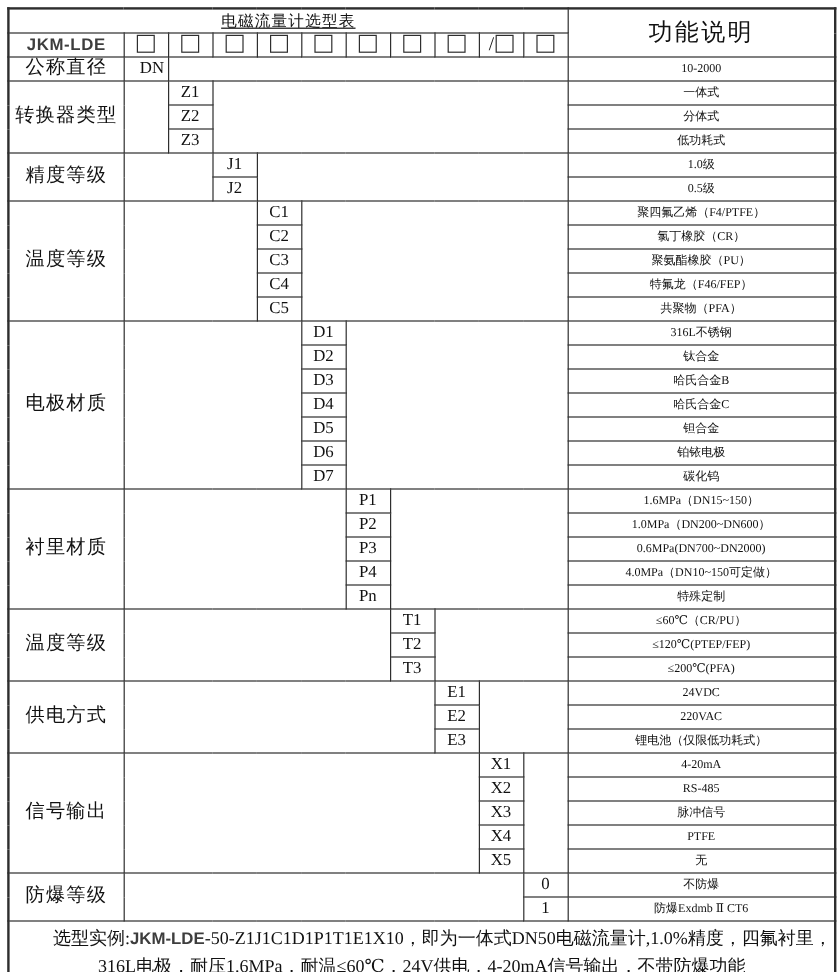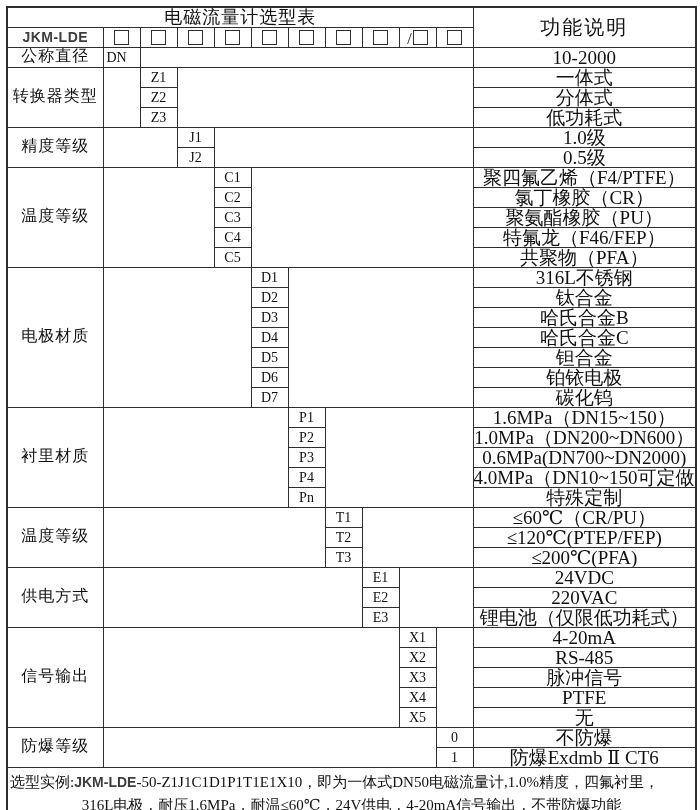--- a/index.html
+++ b/index.html
@@ -11,43 +11,43 @@
     position:absolute;left:6px;top:6px;width:689px;
     border-collapse:collapse;table-layout:fixed;
     border:2px solid #2e2e2e;background:#ffffff;
   }
   td{
     border:1px solid #2e2e2e;padding:0;margin:0;
     text-align:center;vertical-align:middle;
     font-size:15px;line-height:17px;height:19px;
     overflow:hidden;white-space:nowrap;
   }
-  .title-cell{font-size:18px;letter-spacing:1px;}
+  .title-cell{font-size:13px;letter-spacing:1px;text-decoration:underline;}
   .func-header{font-size:20px;letter-spacing:2px;}
   .model-cell{
     font-family:"Liberation Sans","DejaVu Sans",sans-serif;
     font-weight:bold;color:#3d3d3d;font-size:14px;letter-spacing:.5px;
   }
   .cat-label{font-size:16px;letter-spacing:1px;font-family:Liberation Mono, monospace;}
   .code-cell{font-size:14px;}
-  .code-left{text-align:left;padding-left:3px;}
-  .desc-cell{font-size:19px;}
+  .code-left{text-align:left;padding-left:13px;}
+  .desc-cell{font-size:10px;}
   .spacer{background:#ffffff;}
   .checkbox{
     display:inline-block;width:13px;height:13px;
     border:1px solid #2e2e2e;vertical-align:middle;background:#fff;
     margin-bottom:2px;
   }
   .slash{font-size:16px;margin-right:1px;vertical-align:middle;}
   .row-example td{height:56px;}
   .example-cell{
     text-align:left;font-size:15px;line-height:23px;
     padding:3px 2px 2px 2px;white-space:normal;vertical-align:top;
   }
-  .ex-line1{text-align:left;}
+  .ex-line1{text-align:right;}
   .ex-line2{text-align:center;}
   .model-inline{
     font-family:"Liberation Sans","DejaVu Sans",sans-serif;
     font-weight:bold;color:#3d3d3d;font-size:14px;
   }
 </style>
 </head>
 <body>
 
 <table class="sel">

